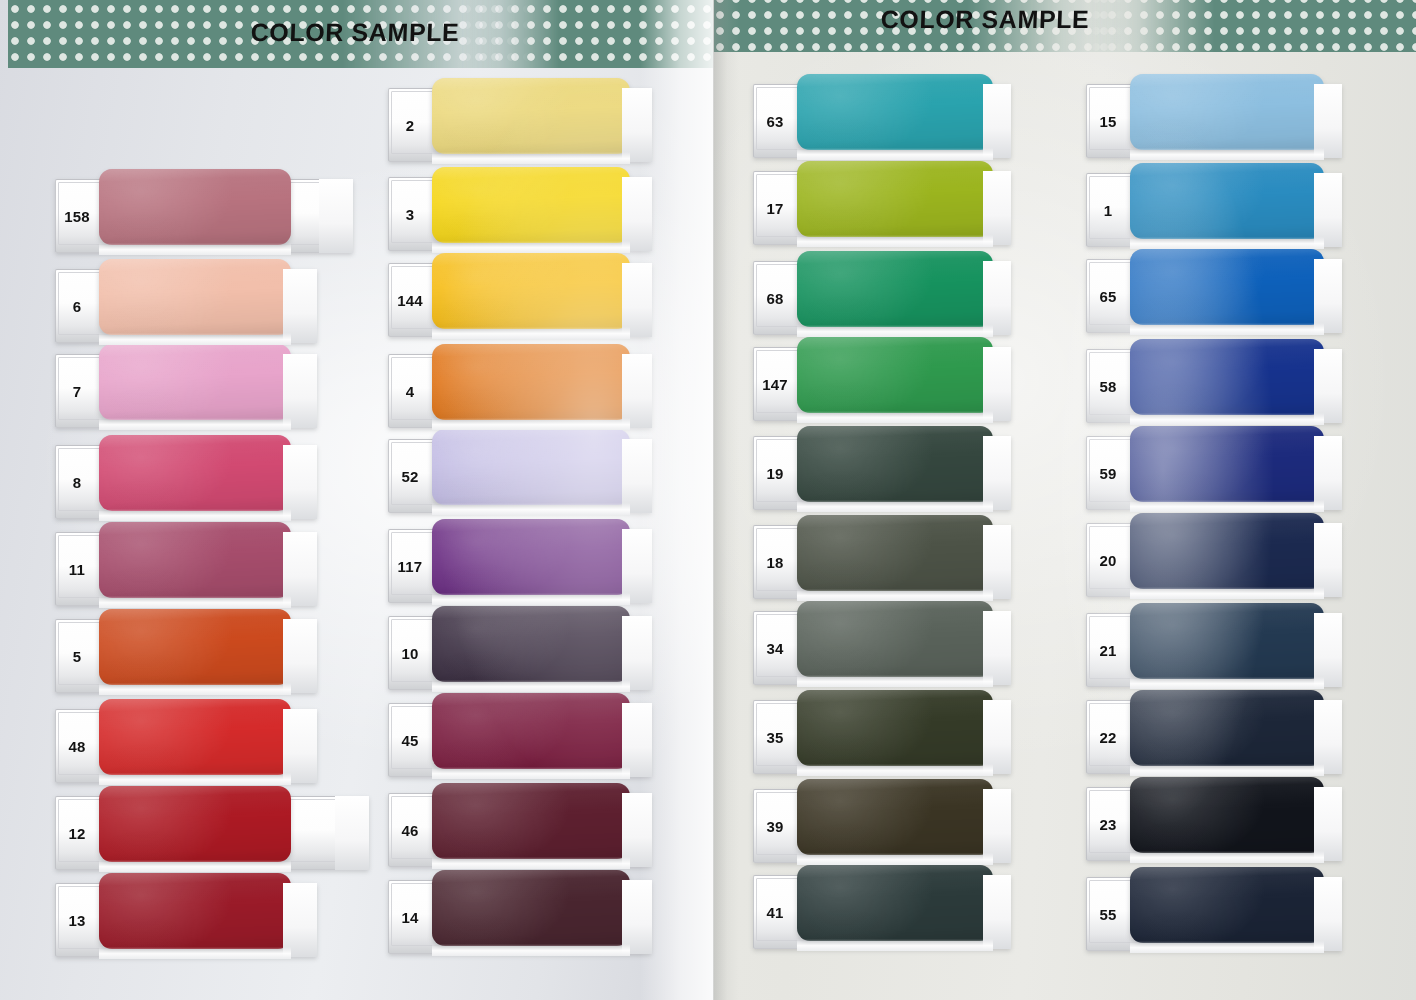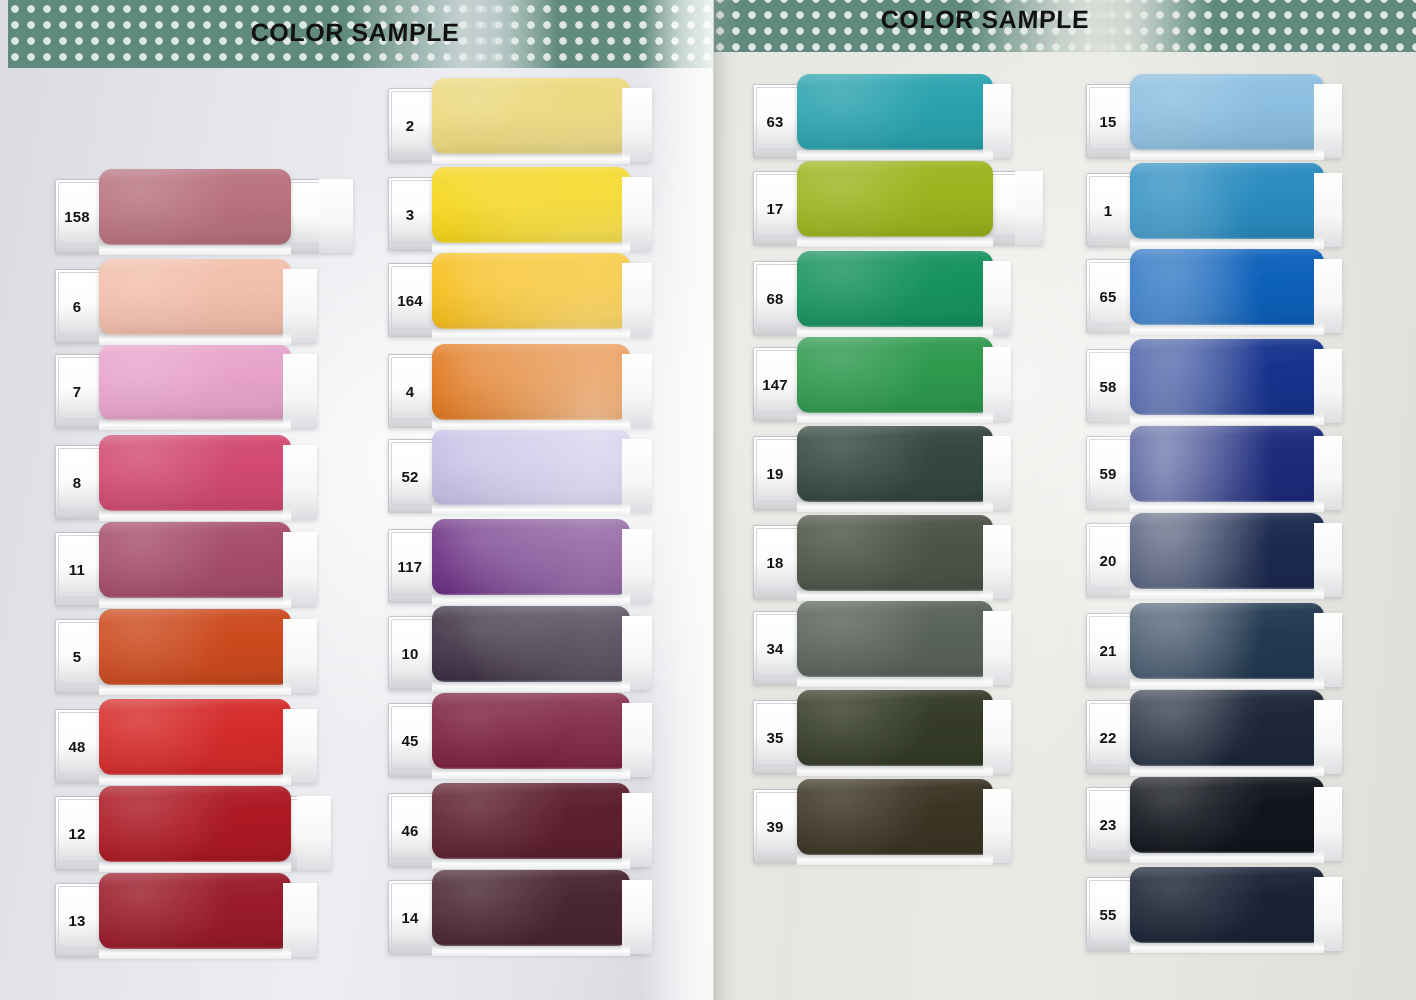--- a/index.html
+++ b/index.html
@@ -256,21 +256,21 @@
         <div class="card" style="top: 617px; width: 262px;">
           <div class="card-base"></div>
           <div class="card-inner-line"></div>
           <div class="card-righttab" style="width: 34px;"></div>
           <div class="swatch" title="48 — bright red" style="width: 192px; background: rgb(213, 43, 43); box-shadow: rgba(110, 112, 116, 0.32) 0px 3px 5px;">
             <div class="swatch-shade"></div>
           </div>
           <div class="swatch-tuck" style="width: 192px;"></div>
           <div class="card-label">48</div>
         </div>
-        <div class="card" style="top: 704px; width: 276px;">
+        <div class="card" style="top: 704px; width: 314px;">
           <div class="card-base"></div>
           <div class="card-inner-line"></div>
           <div class="card-righttab" style="width: 34px;"></div>
           <div class="swatch" title="12 — crimson red" style="width: 192px; background: rgb(173, 26, 36); box-shadow: rgba(110, 112, 116, 0.32) 0px 3px 5px;">
             <div class="swatch-shade"></div>
           </div>
           <div class="swatch-tuck" style="width: 192px;"></div>
           <div class="card-label">12</div>
         </div>
         <div class="card" style="top: 791px; width: 262px;">
@@ -306,21 +306,21 @@
           <div class="card-label">3</div>
         </div>
         <div class="card" style="top: 175px; width: 264px;">
           <div class="card-base"></div>
           <div class="card-inner-line"></div>
           <div class="card-righttab" style="width: 30px;"></div>
           <div class="swatch" title="144 — golden amber" style="width: 198px; background: rgb(246, 189, 23); box-shadow: rgba(110, 112, 116, 0.32) 0px 3px 5px;">
             <div class="swatch-shade"></div>
           </div>
           <div class="swatch-tuck" style="width: 198px;"></div>
-          <div class="card-label">164</div>
+          <div class="card-label">144</div>
         </div>
         <div class="card" style="top: 266px; width: 264px;">
           <div class="card-base"></div>
           <div class="card-inner-line"></div>
           <div class="card-righttab" style="width: 30px;"></div>
           <div class="swatch" title="4 — orange" style="width: 198px; background: rgb(224, 116, 23); box-shadow: rgba(110, 112, 116, 0.32) 0px 3px 5px;">
             <div class="swatch-shade"></div>
           </div>
           <div class="swatch-tuck" style="width: 198px;"></div>
           <div class="card-label">4</div>
@@ -403,21 +403,21 @@
         <div class="card" style="top: 0px; width: 258px;">
           <div class="card-base"></div>
           <div class="card-inner-line"></div>
           <div class="card-righttab" style="width: 28px;"></div>
           <div class="swatch" title="63 — teal" style="width: 196px; background: rgb(42, 163, 174); box-shadow: rgba(110, 112, 116, 0.32) 0px 3px 5px;">
             <div class="swatch-shade"></div>
           </div>
           <div class="swatch-tuck" style="width: 196px;"></div>
           <div class="card-label">63</div>
         </div>
-        <div class="card" style="top: 87px; width: 290px;">
+        <div class="card" style="top: 87px; width: 258px;">
           <div class="card-base"></div>
           <div class="card-inner-line"></div>
           <div class="card-righttab" style="width: 28px;"></div>
           <div class="swatch" title="17 — lime green" style="width: 196px; background: rgb(156, 181, 31); box-shadow: rgba(110, 112, 116, 0.32) 0px 3px 5px;">
             <div class="swatch-shade"></div>
           </div>
           <div class="swatch-tuck" style="width: 196px;"></div>
           <div class="card-label">17</div>
         </div>
         <div class="card" style="top: 177px; width: 258px;">
@@ -482,20 +482,30 @@
         </div>
         <div class="card" style="top: 705px; width: 258px;">
           <div class="card-base"></div>
           <div class="card-inner-line"></div>
           <div class="card-righttab" style="width: 28px;"></div>
           <div class="swatch" title="39 — dark brown olive" style="width: 196px; background: rgb(59, 53, 36); box-shadow: rgba(110, 112, 116, 0.32) 0px 3px 5px;">
             <div class="swatch-shade"></div>
           </div>
           <div class="swatch-tuck" style="width: 196px;"></div>
           <div class="card-label">39</div>
+        </div>
+        <div class="card" style="top: 791px; width: 258px;">
+          <div class="card-base"></div>
+          <div class="card-inner-line"></div>
+          <div class="card-righttab" style="width: 28px;"></div>
+          <div class="swatch" title="41 — charcoal teal" style="width: 196px; background: rgb(44, 59, 59); box-shadow: rgba(110, 112, 116, 0.32) 0px 3px 5px;">
+            <div class="swatch-shade"></div>
+          </div>
+          <div class="swatch-tuck" style="width: 196px;"></div>
+          <div class="card-label">41</div>
         </div>
       </div>
     <div class="col" id="right-col-2" style="left:373px; top:84px; width:268px; height:880px;">
         <div class="card" style="top: 0px; width: 256px;">
           <div class="card-base"></div>
           <div class="card-inner-line"></div>
           <div class="card-righttab" style="width: 28px;"></div>
           <div class="swatch" title="15 — light sky blue" style="width: 194px; background: rgb(141, 191, 224); box-shadow: rgba(110, 112, 116, 0.32) 0px 3px 5px;">
             <div class="swatch-shade"></div>
           </div>

